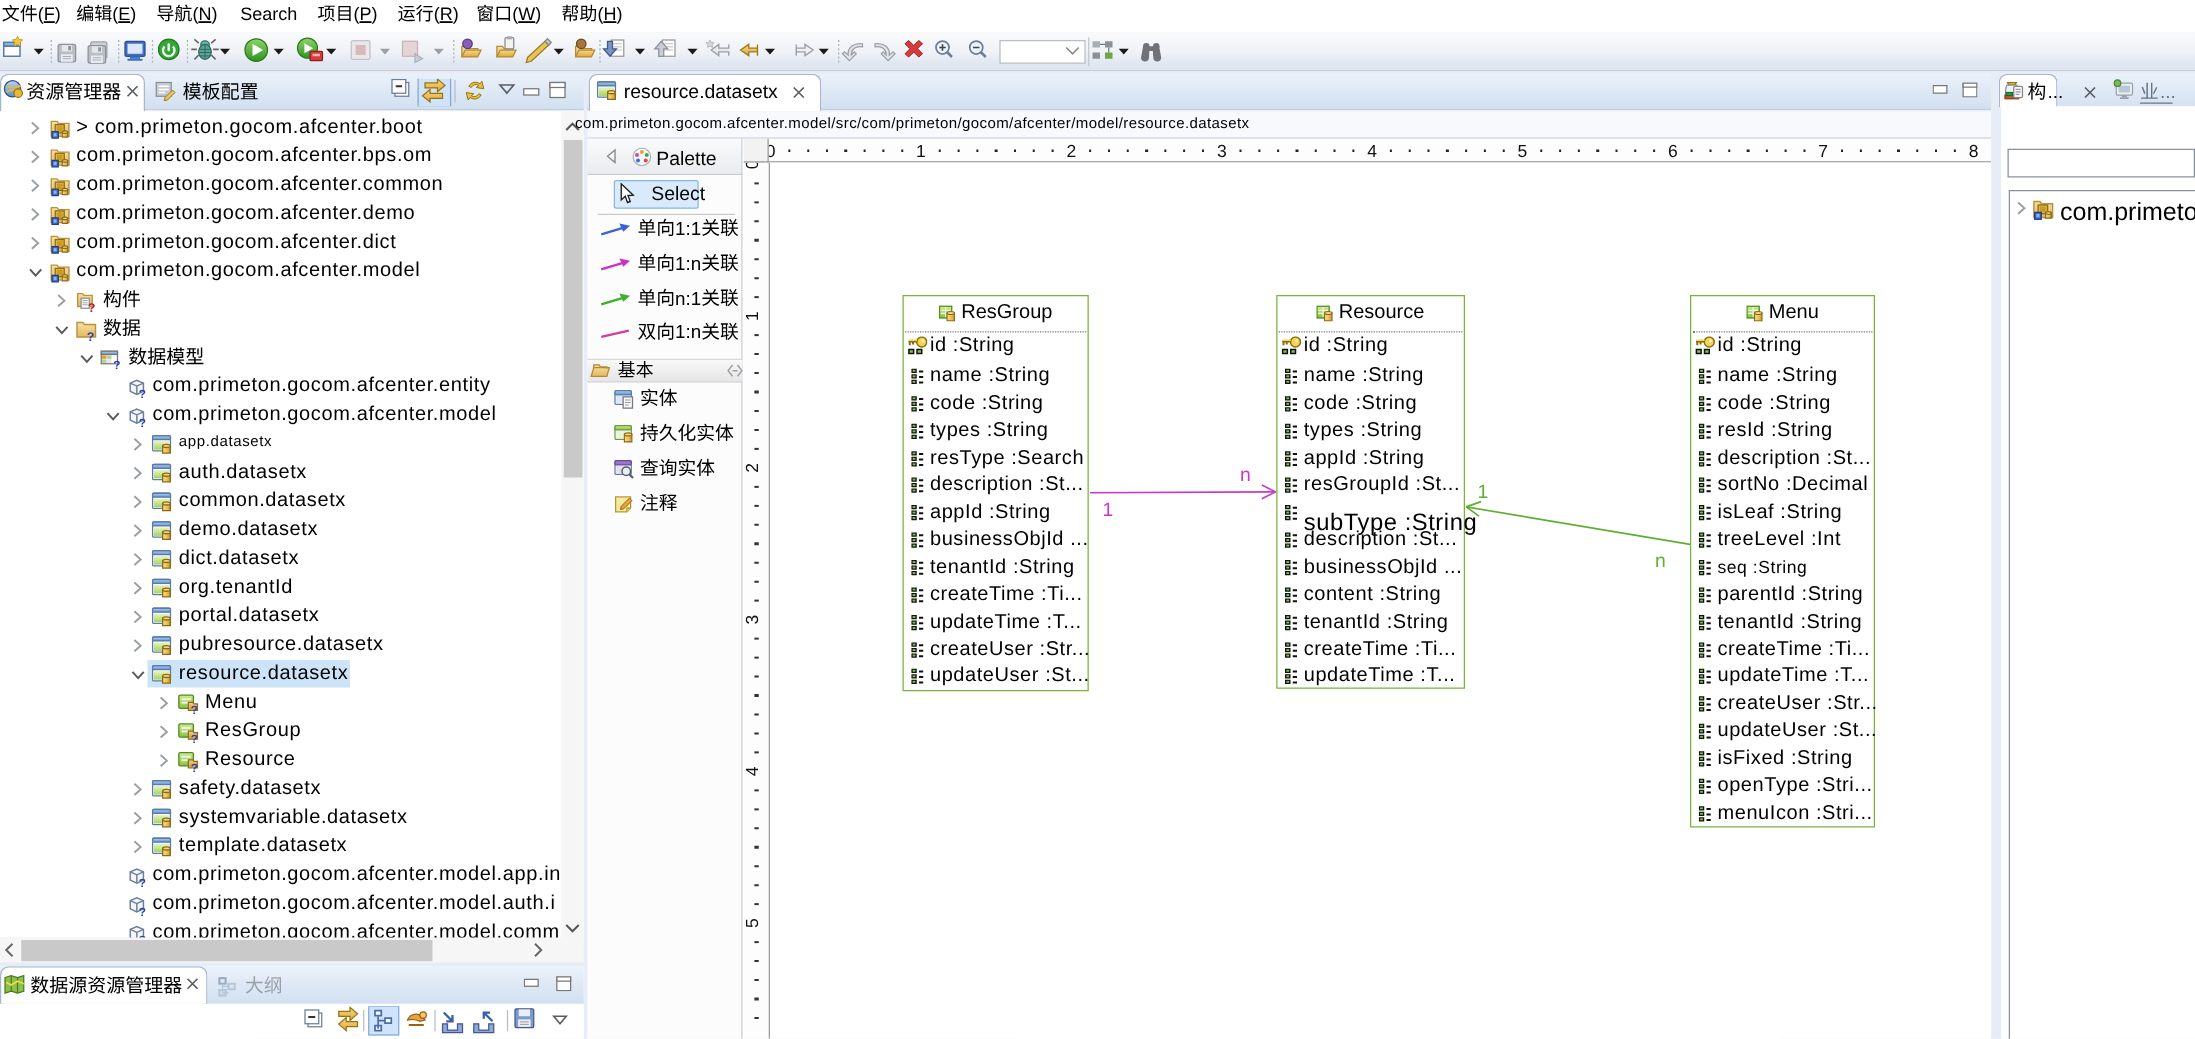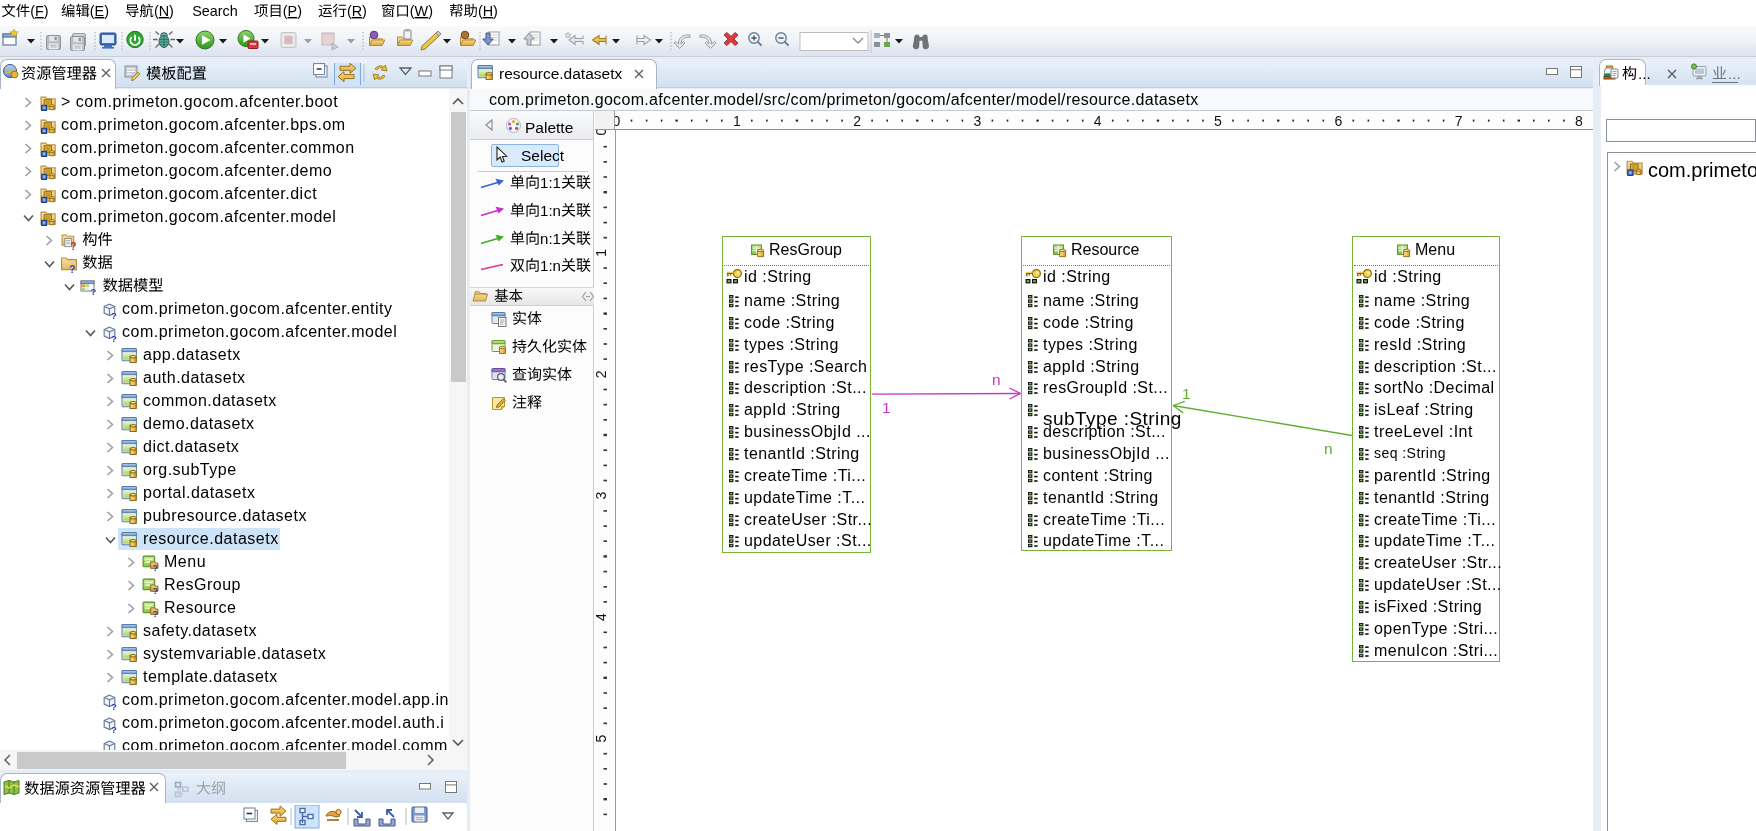--- a/index.html
+++ b/index.html
@@ -513,21 +513,21 @@
 <svg class="abs" style="left:100.5px;top:324px" width="18" height="18" viewBox="0 0 18 18">
     <use href="#ipkg"></use>
   </svg>
 <span class="txt" style="left:122px;top:323px;font-size:16px;letter-spacing:0.5px">com.primeton.gocom.afcenter.model</span>
 <svg class="abs" style="left:106.0px;top:350px" width="8" height="11">
     <path d="M1.5 1 L6.5 5.5 L1.5 10" stroke="#9a9fa6" stroke-width="1.6" fill="none"></path>
   </svg>
 <svg class="abs" style="left:121.0px;top:347px" width="18" height="18" viewBox="0 0 18 18">
     <use href="#idataset"></use>
   </svg>
-<span class="txt" style="left:143px;top:346px;font-size:16px;letter-spacing:0.5px">app.datasetx</span>
+<span class="txt" style="left:143px;top:346px;font-size:12px;letter-spacing:0.5px">app.datasetx</span>
 <svg class="abs" style="left:106.0px;top:373px" width="8" height="11">
     <path d="M1.5 1 L6.5 5.5 L1.5 10" stroke="#9a9fa6" stroke-width="1.6" fill="none"></path>
   </svg>
 <svg class="abs" style="left:121.0px;top:370px" width="18" height="18" viewBox="0 0 18 18">
     <use href="#idataset"></use>
   </svg>
 <span class="txt" style="left:143px;top:369px;font-size:16px;letter-spacing:0.5px">auth.datasetx</span>
 <svg class="abs" style="left:106.0px;top:396px" width="8" height="11">
     <path d="M1.5 1 L6.5 5.5 L1.5 10" stroke="#9a9fa6" stroke-width="1.6" fill="none"></path>
   </svg>
@@ -548,21 +548,21 @@
 <svg class="abs" style="left:121.0px;top:439px" width="18" height="18" viewBox="0 0 18 18">
     <use href="#idataset"></use>
   </svg>
 <span class="txt" style="left:143px;top:438px;font-size:16px;letter-spacing:0.5px">dict.datasetx</span>
 <svg class="abs" style="left:106.0px;top:465px" width="8" height="11">
     <path d="M1.5 1 L6.5 5.5 L1.5 10" stroke="#9a9fa6" stroke-width="1.6" fill="none"></path>
   </svg>
 <svg class="abs" style="left:121.0px;top:462px" width="18" height="18" viewBox="0 0 18 18">
     <use href="#idataset"></use>
   </svg>
-<span class="txt" style="left:143px;top:461px;font-size:16px;letter-spacing:0.5px">org.subType</span>
+<span class="txt" style="left:143px;top:461px;font-size:16px;letter-spacing:0.5px">org.tenantId</span>
 <svg class="abs" style="left:106.0px;top:488px" width="8" height="11">
     <path d="M1.5 1 L6.5 5.5 L1.5 10" stroke="#9a9fa6" stroke-width="1.6" fill="none"></path>
   </svg>
 <svg class="abs" style="left:121.0px;top:485px" width="18" height="18" viewBox="0 0 18 18">
     <use href="#idataset"></use>
   </svg>
 <span class="txt" style="left:143px;top:484px;font-size:16px;letter-spacing:0.5px">portal.datasetx</span>
 <svg class="abs" style="left:106.0px;top:511px" width="8" height="11">
     <path d="M1.5 1 L6.5 5.5 L1.5 10" stroke="#9a9fa6" stroke-width="1.6" fill="none"></path>
   </svg>
@@ -746,21 +746,21 @@
 <path d="M2 2 L10 10 M10 2 L2 10" stroke="#5a5f66" stroke-width="1.4" fill="none"></path>
   </svg>
 <span class="txt" style="left:499px;top:65px;font-size:15.5px">resource.datasetx</span>
 <svg class="abs" style="left:1546px;top:66px" width="36" height="12">
 <rect x="0.5" y="2.5" width="11" height="6" fill="#fff" stroke="#777"></rect>
 <rect x="24.5" y="0.5" width="11" height="11" fill="#fff" stroke="#777"></rect>
 <rect x="24.5" y="0.5" width="11" height="3.2" fill="#fff" stroke="#777"></rect>
   </svg>
 <div class="abs" style="left:470px;top:89px;width:1123px;height:22px;background:#f7f9fd;
 border-bottom:1px solid #c3cbd8"></div>
-<span class="txt" style="left:489px;top:91px;font-size:16px;letter-spacing:0.33px">com.primeton.gocom.afcenter.model/src/com/primeton/gocom/afcenter/model/resource.datasetx</span>
+<span class="txt" style="left:460px;top:91px;font-size:12px;letter-spacing:0.33px">com.primeton.gocom.afcenter.model/src/com/primeton/gocom/afcenter/model/resource.datasetx</span>
 <div class="abs" style="left:470px;top:111px;width:1123px;height:720px;background:#fff"></div>
 <div class="abs" style="left:470px;top:111px;width:124px;height:29px;
 background:linear-gradient(to bottom,#fafbfc,#e9ebee);border-bottom:1px solid #c9cdd2;border-right:1px solid #c9cdd2"></div>
 <div class="abs" style="left:470px;top:140px;width:124px;height:691px;background:#fcfcfc;border-right:1px solid #c9cdd2"></div>
 <svg class="abs" style="left:483px;top:118px" width="12" height="14">
     <path d="M9 2 L3 7 L9 12Z" fill="#f8f8f8" stroke="#888" stroke-width="1.1"></path>
   </svg>
 <svg class="abs" style="left:505px;top:117px" width="17" height="17" viewBox="0 0 17 17">
 <circle cx="8.5" cy="8.5" r="7" fill="#f4f6f8" stroke="#b0b6be" stroke-width="1"></circle>
 <circle cx="8.5" cy="4.6" r="1.6" fill="#e8a43c"></circle>

